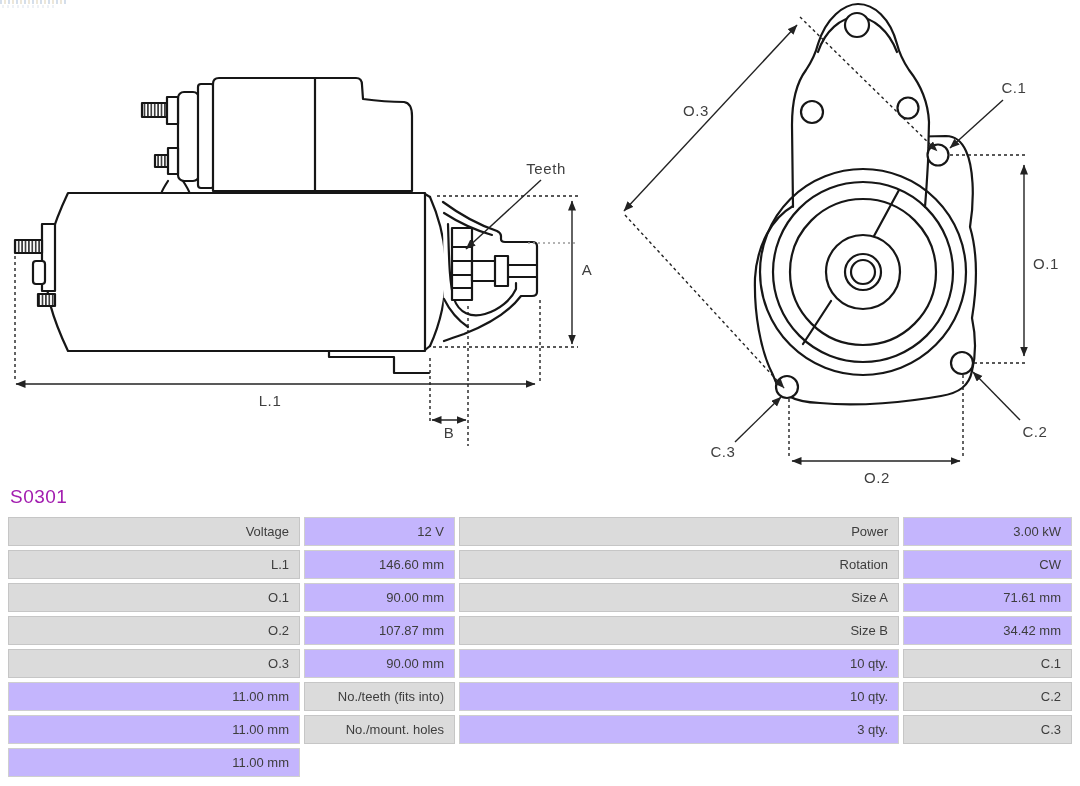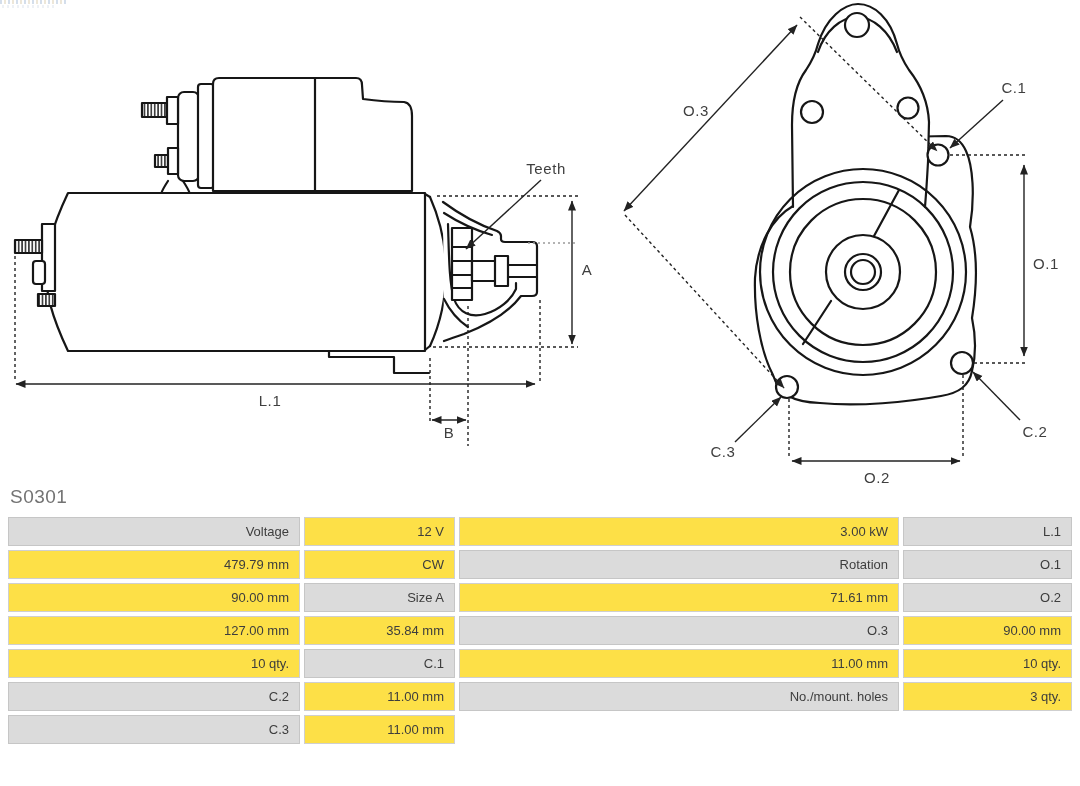--- a/index.html
+++ b/index.html
@@ -3,27 +3,27 @@
 <meta charset="utf-8">
 <style>
   html,body{margin:0;padding:0;background:#fff;}
   .stage{position:relative;width:1080px;height:786px;background:#fff;overflow:hidden;
          font-family:"Liberation Sans",sans-serif;}
   .artifact{position:absolute;left:0;top:0;width:66px;height:4px;opacity:.45;
     background:repeating-linear-gradient(90deg,#9fb6d4 0 2px,#fff 2px 4px,#d8c9a8 4px 6px,#fff 6px 8px);}
   .artifact2{position:absolute;left:2px;top:5px;width:52px;height:3px;opacity:.25;
     background:repeating-linear-gradient(90deg,#b9c6d8 0 2px,#fff 2px 5px);}
   svg.draw{position:absolute;left:0;top:0;}
-  .code{position:absolute;left:10px;top:486px;font-size:19px;color:#737373;letter-spacing:.5px;}
+  .code{position:absolute;left:10px;top:486px;font-size:19px;color:#a21caf;letter-spacing:.5px;}
   .spec{position:absolute;left:8px;top:517px;width:860px;display:grid;
         grid-template-columns:292px 151px 440px 169px;grid-auto-rows:29px;gap:4px;}
   .cell{box-sizing:border-box;font-size:13px;color:#3d3d3d;text-align:right;
         padding:0 10px 0 4px;line-height:27px;white-space:nowrap;overflow:hidden;}
   .lbl{background:#dbdbdb;border:1px solid #c6c6c6;}
-  .val{background:#fde047;border:1px solid #cfcfcf;}
+  .val{background:#c4b5fd;border:1px solid #cfcfcf;}
   text.dim{font-size:15px;fill:#3f3f3f;letter-spacing:.6px;}
 </style>
 </head>
 <body>
 
 <div class="stage">
 
   <div class="artifact"></div>
   <div class="artifact2"></div>
 
@@ -171,42 +171,45 @@
     </g>
   </svg>
 
   <div class="code">S0301</div>
 
   <div class="spec">
 
     <div class="cell lbl">Voltage</div>
     <div class="cell val">12 V</div>
 
+    <div class="cell lbl">Power</div>
     <div class="cell val">3.00 kW</div>
     <div class="cell lbl">L.1</div>
-    <div class="cell val">479.79 mm</div>
-
+    <div class="cell val">146.60 mm</div>
+
+    <div class="cell lbl">Rotation</div>
     <div class="cell val">CW</div>
-    <div class="cell lbl">Rotation</div>
     <div class="cell lbl">O.1</div>
     <div class="cell val">90.00 mm</div>
 
     <div class="cell lbl">Size A</div>
     <div class="cell val">71.61 mm</div>
     <div class="cell lbl">O.2</div>
-    <div class="cell val">127.00 mm</div>
-
-    <div class="cell val">35.84 mm</div>
+    <div class="cell val">107.87 mm</div>
+
+    <div class="cell lbl">Size B</div>
+    <div class="cell val">34.42 mm</div>
     <div class="cell lbl">O.3</div>
     <div class="cell val">90.00 mm</div>
 
     <div class="cell val">10 qty.</div>
     <div class="cell lbl">C.1</div>
     <div class="cell val">11.00 mm</div>
 
+    <div class="cell lbl">No./teeth (fits into)</div>
     <div class="cell val">10 qty.</div>
     <div class="cell lbl">C.2</div>
     <div class="cell val">11.00 mm</div>
 
     <div class="cell lbl">No./mount. holes</div>
     <div class="cell val">3 qty.</div>
     <div class="cell lbl">C.3</div>
     <div class="cell val">11.00 mm</div>
   </div>
 

